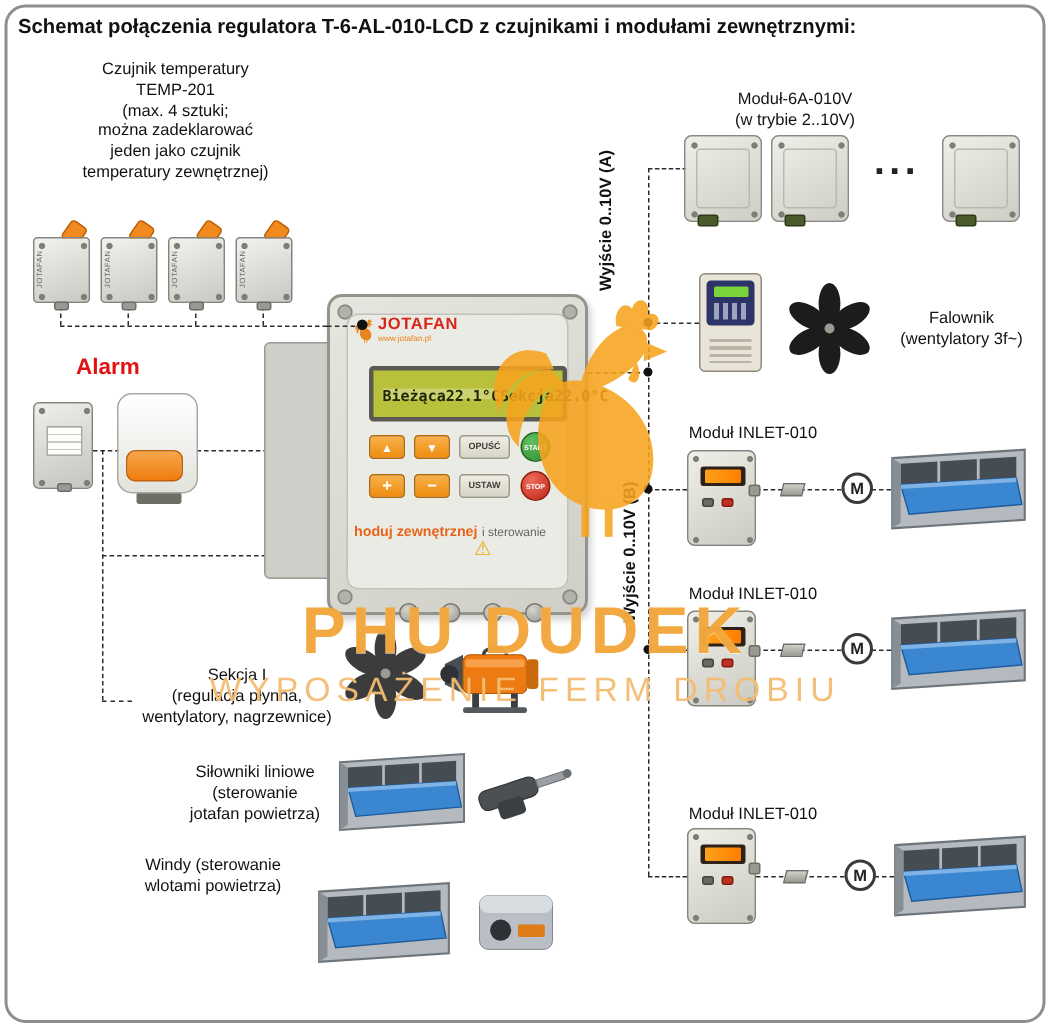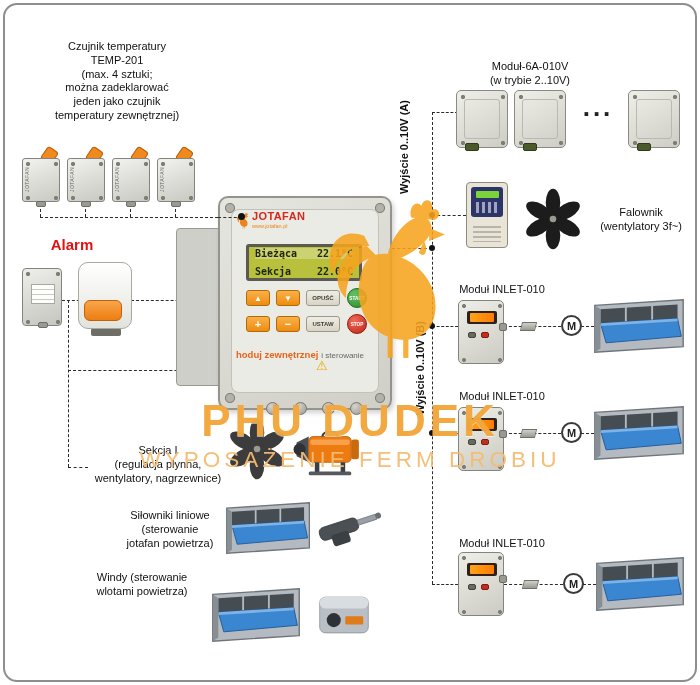--- a/index.html
+++ b/index.html
@@ -58,22 +58,22 @@
           background:
             radial-gradient(circle at 10px 10px,   #b2b2aa 3.5px, #7e7e76 4.6px, transparent 5.4px),
             radial-gradient(circle at 160px 10px,  #b2b2aa 3.5px, #7e7e76 4.6px, transparent 5.4px),
             radial-gradient(circle at 10px 200px,  #b2b2aa 3.5px, #7e7e76 4.6px, transparent 5.4px),
             radial-gradient(circle at 160px 200px, #b2b2aa 3.5px, #7e7e76 4.6px, transparent 5.4px),
             linear-gradient(150deg,#e6e6e0,#cfcfc7); }
   .face { position:absolute; left:11px; top:11px; right:11px; bottom:15px; background:#ebebe5; border:1px solid #c2c2ba; border-radius:8px; }
   .logo { position:absolute; left:16px; top:13px; display:flex; gap:3px; align-items:center; }
   .logo-name { color:#d6281a; font-weight:bold; font-size:11px; letter-spacing:.4px; line-height:1; }
   .logo-url { color:#e8851c; font-size:5.5px; margin-top:1px; }
-  .lcd { position:absolute; left:26px; top:46px; width:116px; height:37px; background:#b9c13c; border:3px solid #5a5a52; border-radius:3px;
-         padding:1px 6px; display:flex; flex-direction:column; justify-content:space-between;
+  .lcd { position:absolute; left:26px; top:46px; width:132px; height:37px; background:#b9c13c; border:3px solid #5a5a52; border-radius:3px;
+         padding:12px 6px; display:flex; flex-direction:row; justify-content:space-between;
          font-family:"DejaVu Sans Mono",monospace; font-size:10px; font-weight:bold; color:#1f2603; }
   .lcd-row { display:flex; justify-content:space-between; }
   .lcd-row.sel { background:rgba(255,255,255,.28); }
   .btns { position:absolute; left:26px; top:90px; display:grid; grid-template-columns:24px 24px 34px 22px; gap:6px; align-items:center; }
   .btn { height:16px; display:flex; align-items:center; justify-content:center; font-weight:bold; border-radius:3px; }
   .btn.orange { background:linear-gradient(#f9b14a,#ee8c10); border:1px solid #b06a08; color:#fff; }
   .btn.arrow { font-size:8px; } .btn.sign { font-size:11px; }
   .btn.gray { background:linear-gradient(#efede3,#d8d4c6); border:1px solid #9c988a; color:#3e3e38; font-size:6px; }
   .btn.round { width:20px; height:20px; border-radius:50%; font-size:4.7px; color:#fff; justify-self:center; }
   .btn.green { background:radial-gradient(circle at 35% 30%,#63c063,#2c8a2c); border:1px solid #1d681d; }
@@ -164,20 +164,21 @@
       <path d="M80,38 C84,46 80,52 76,47 Z"></path>
       <rect x="52" y="112" width="4" height="16"></rect>
       <rect x="64" y="111" width="4" height="17"></rect>
     </g>
   </defs>
 </svg>
 
 <div class="canvas">
   <div class="frame"></div>
 
+  <div class="title">Schemat połączenia regulatora T-6-AL-010-LCD z czujnikami i modułami zewnętrznymi:</div>
 
   <div class="vline" style="left:40px;top:204px;height:13px"></div>
   <div class="vline" style="left:85px;top:204px;height:13px"></div>
   <div class="vline" style="left:130px;top:204px;height:13px"></div>
   <div class="vline" style="left:175px;top:204px;height:13px"></div>
   <div class="hline" style="left:40px;top:217px;width:178px"></div>
   <div class="hline" style="left:62px;top:300px;width:156px"></div>
   <div class="vline" style="left:68px;top:300px;height:167px"></div>
   <div class="hline" style="left:68px;top:370px;width:150px"></div>
   <div class="hline" style="left:68px;top:467px;width:20px"></div>

